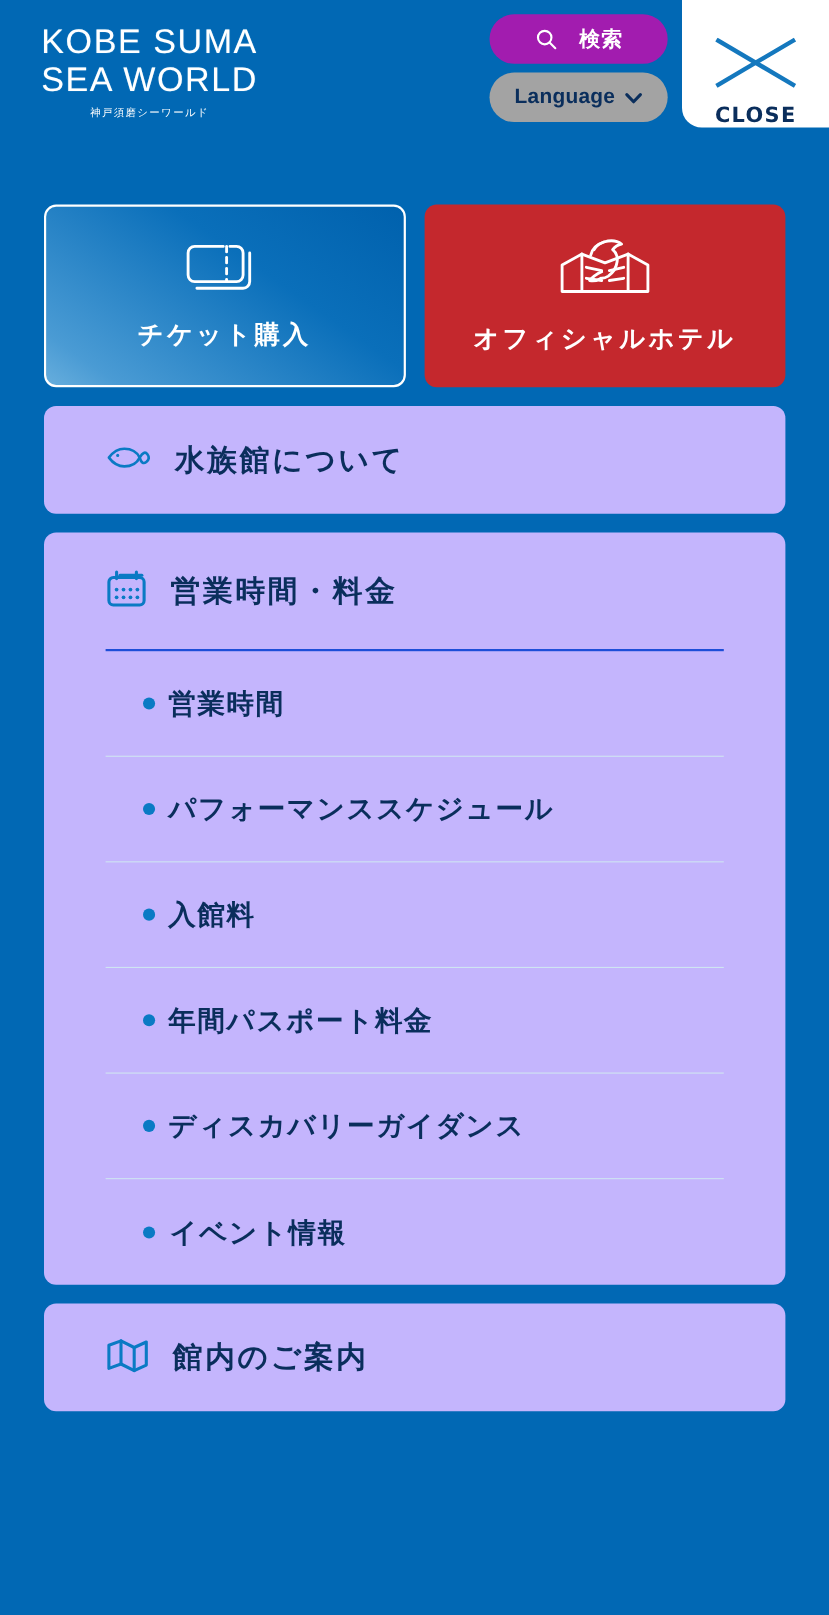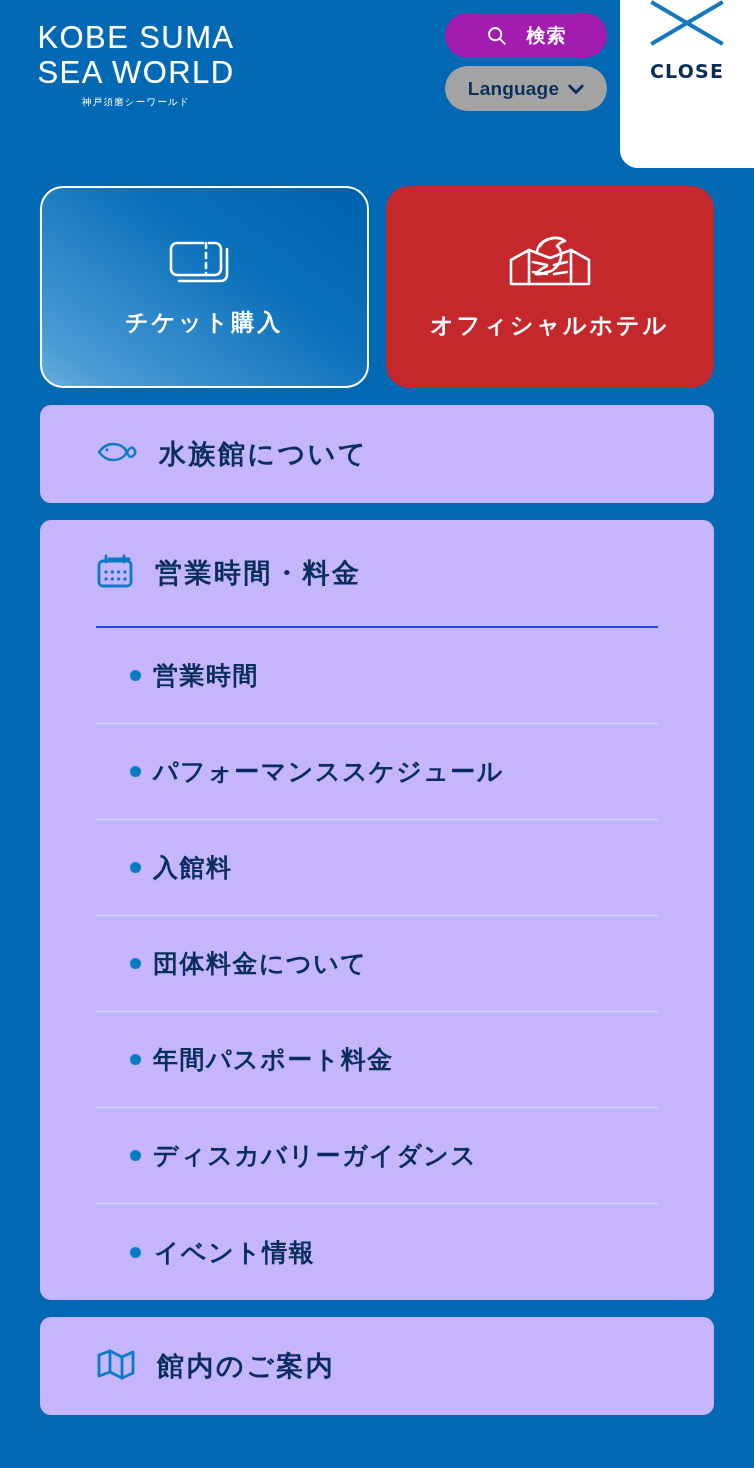--- a/index.html
+++ b/index.html
@@ -91,27 +91,27 @@
     font-weight: 700;
     letter-spacing: .2px;
   }
   .chev { width: 16px; height: 11px; display:block; }
 
   .close-panel {
     position: absolute;
     right: 0;
     top: 0;
     width: 134px;
-    height: 168px;
+    height: 116px;
     background: #ffffff;
     border-bottom-left-radius: 18px;
     display: flex;
     flex-direction: column;
     align-items: center;
-    justify-content: flex-start;
+    justify-content: flex-end;
     cursor: pointer;
   }
   .close-x { width: 74px; height: 46px; display: block; margin-bottom: 14px; }
   .close-label {
     color: #0a2e5c;
     font-size: 19px;
     font-weight: 700;
     letter-spacing: 1.2px;
     font-family: "DejaVu Sans", sans-serif;
   }
@@ -119,22 +119,22 @@
   
   .main { padding: 0 40px; }
 
   .top-buttons {
     display: flex;
     gap: 17px;
     margin-top: 54px;
   }
   .btn-card {
     width: 330px;
-    height: 202px;
-    border-radius: 23px;
+    height: 166px;
+    border-radius: 11px;
     display: flex;
     flex-direction: column;
     align-items: center;
     justify-content: center;
     cursor: pointer;
     position: relative;
   }
   .btn-ticket {
     background: linear-gradient(215deg, #0061ad 0%, #0a6fba 38%, #4a9bd4 88%, #67aedd 100%);
     border: 2px solid #ffffff;
@@ -328,24 +328,20 @@
       <div class="sub-item">
         <span class="dot"></span>
         <span class="sub-label">パフォーマンススケジュール</span>
       </div>
       <div class="sub-item">
         <span class="dot"></span>
         <span class="sub-label">入館料</span>
       </div>
       <div class="sub-item">
         <span class="dot"></span>
-        <span class="sub-label">団体料金について</span>
-      </div>
-      <div class="sub-item">
-        <span class="dot"></span>
         <span class="sub-label">年間パスポート料金</span>
       </div>
       <div class="sub-item">
         <span class="dot"></span>
         <span class="sub-label">ディスカバリーガイダンス</span>
       </div>
       <div class="sub-item">
         <span class="dot"></span>
         <span class="sub-label">イベント情報</span>
       </div>

